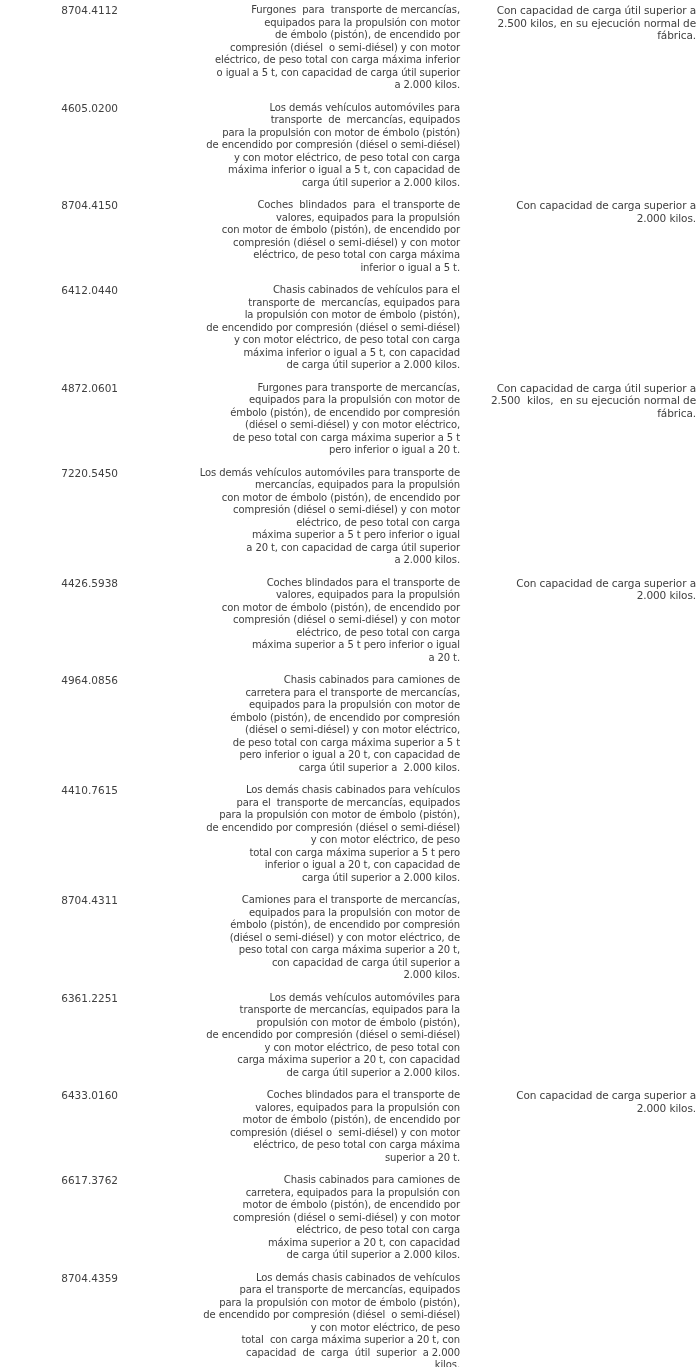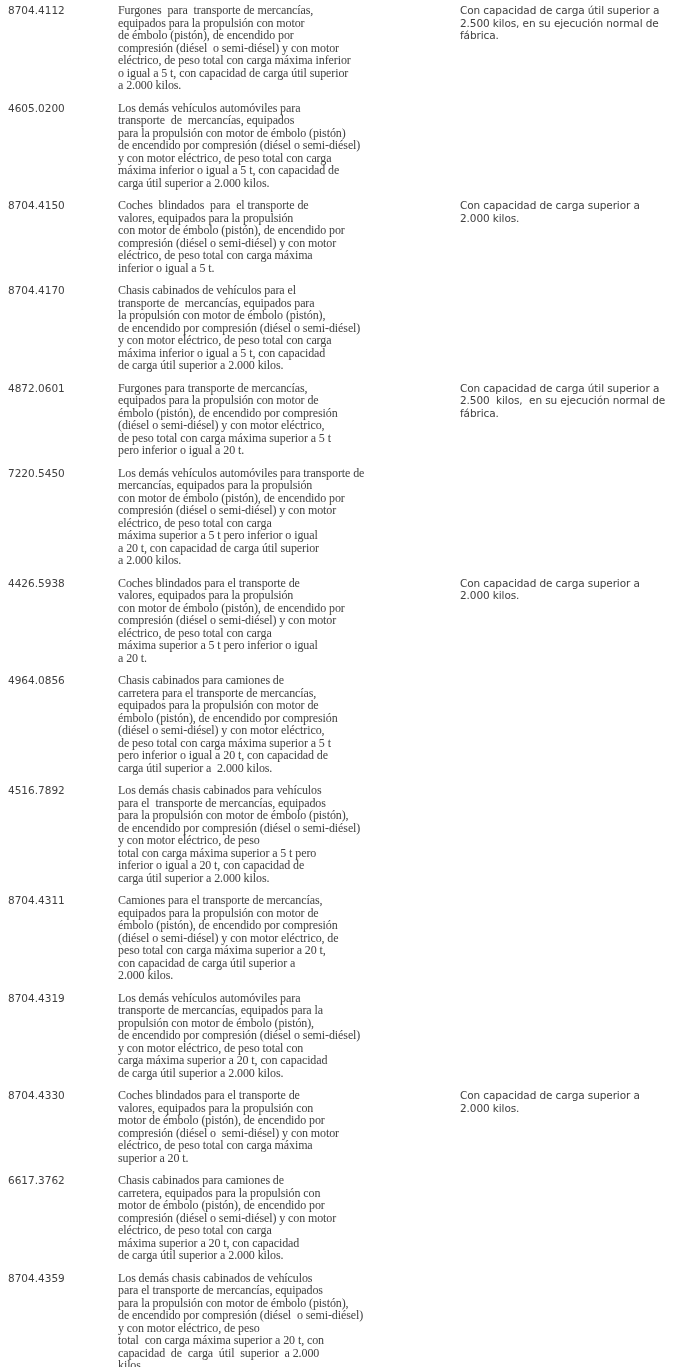--- a/index.html
+++ b/index.html
@@ -15,36 +15,36 @@
     color: #404040;
   }
   .doc {
     padding-top: 4px;
     padding-left: 8px;
   }
   .row {
     display: flex;
     align-items: flex-start;
     margin-bottom: 10px;
+    text-align: right;
   }
   .col-code {
     width: 110px;
     flex: 0 0 110px;
     font-size: 10.5px;
     line-height: 12.5px;
     white-space: nowrap;
   }
   .col-desc {
     width: 342px;
     flex: 0 0 342px;
-    font-size: 12px;
+    font-size: 10px;
     line-height: 12.5px;
     white-space: pre-wrap;
     letter-spacing: -0.1px;
-    font-family: Liberation Serif, serif;
   }
   .col-note {
     flex: 1 1 auto;
     max-width: 236px;
     font-size: 10.5px;
     line-height: 12.5px;
     white-space: pre-wrap;
     letter-spacing: -0.1px;
   }
 </style>
@@ -85,21 +85,21 @@
 valores, equipados para la propulsión
 con motor de émbolo (pistón), de encendido por
 compresión (diésel o semi-diésel) y con motor
 eléctrico, de peso total con carga máxima
 inferior o igual a 5 t.</div>
     <div class="col-note">Con capacidad de carga superior a
 2.000 kilos.</div>
   </div>
 
   <div class="row">
-    <div class="col-code">8704.4170</div>
+    <div class="col-code">6412.0440</div>
     <div class="col-desc">Chasis cabinados de vehículos para el
 transporte de  mercancías, equipados para
 la propulsión con motor de émbolo (pistón),
 de encendido por compresión (diésel o semi-diésel)
 y con motor eléctrico, de peso total con carga
 máxima inferior o igual a 5 t, con capacidad
 de carga útil superior a 2.000 kilos.</div>
     <div class="col-note"></div>
   </div>
 
@@ -149,21 +149,21 @@
 equipados para la propulsión con motor de
 émbolo (pistón), de encendido por compresión
 (diésel o semi-diésel) y con motor eléctrico,
 de peso total con carga máxima superior a 5 t
 pero inferior o igual a 20 t, con capacidad de
 carga útil superior a  2.000 kilos.</div>
     <div class="col-note"></div>
   </div>
 
   <div class="row">
-    <div class="col-code">4516.7892</div>
+    <div class="col-code">4410.7615</div>
     <div class="col-desc">Los demás chasis cabinados para vehículos
 para el  transporte de mercancías, equipados
 para la propulsión con motor de émbolo (pistón),
 de encendido por compresión (diésel o semi-diésel)
 y con motor eléctrico, de peso
 total con carga máxima superior a 5 t pero
 inferior o igual a 20 t, con capacidad de
 carga útil superior a 2.000 kilos.</div>
     <div class="col-note"></div>
   </div>
@@ -174,33 +174,33 @@
 equipados para la propulsión con motor de
 émbolo (pistón), de encendido por compresión
 (diésel o semi-diésel) y con motor eléctrico, de
 peso total con carga máxima superior a 20 t,
 con capacidad de carga útil superior a
 2.000 kilos.</div>
     <div class="col-note"></div>
   </div>
 
   <div class="row">
-    <div class="col-code">8704.4319</div>
+    <div class="col-code">6361.2251</div>
     <div class="col-desc">Los demás vehículos automóviles para
 transporte de mercancías, equipados para la
 propulsión con motor de émbolo (pistón),
 de encendido por compresión (diésel o semi-diésel)
 y con motor eléctrico, de peso total con
 carga máxima superior a 20 t, con capacidad
 de carga útil superior a 2.000 kilos.</div>
     <div class="col-note"></div>
   </div>
 
   <div class="row">
-    <div class="col-code">8704.4330</div>
+    <div class="col-code">6433.0160</div>
     <div class="col-desc">Coches blindados para el transporte de
 valores, equipados para la propulsión con
 motor de émbolo (pistón), de encendido por
 compresión (diésel o  semi-diésel) y con motor
 eléctrico, de peso total con carga máxima
 superior a 20 t.</div>
     <div class="col-note">Con capacidad de carga superior a
 2.000 kilos.</div>
   </div>
 

